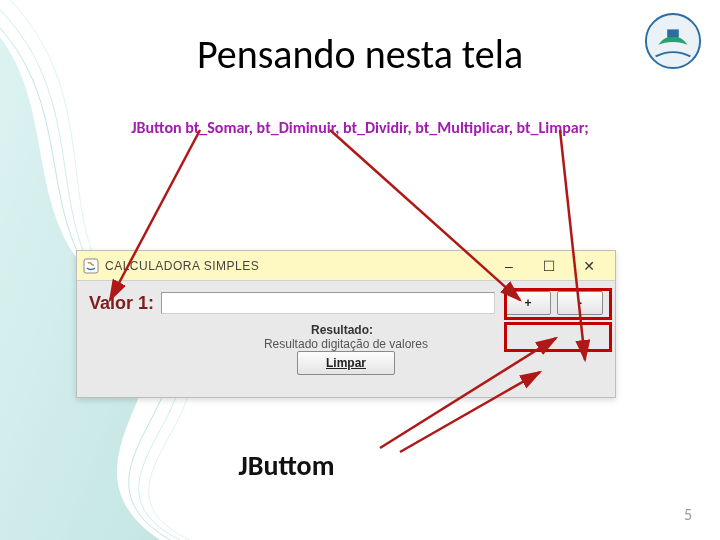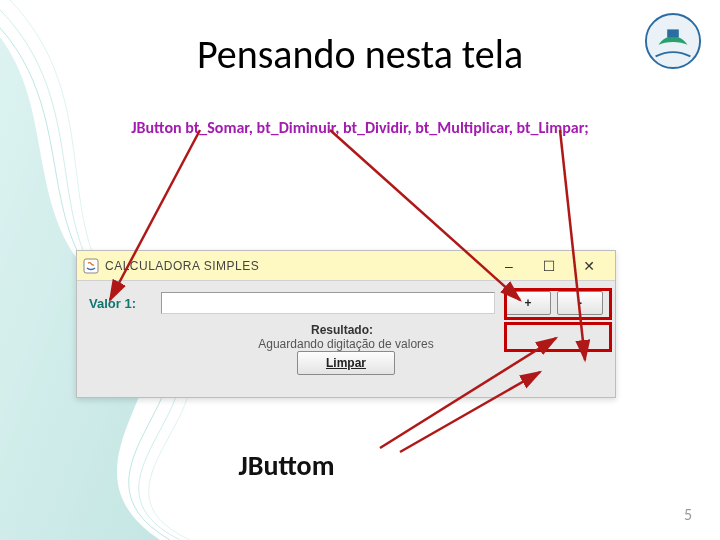--- a/index.html
+++ b/index.html
@@ -94,23 +94,23 @@
   .app-body {
     padding: 10px 12px 14px 12px;
   }
   .row {
     display: flex;
     align-items: center;
     margin-bottom: 8px;
   }
   .label {
     width: 72px;
-    font-size: 13px;
-    font-weight: 700;
-    color: #0f766e;
+    font-size: 18px;
+    font-weight: 700;
+    color: #7f1d1d;
   }
   .field {
     flex: 1;
     height: 22px;
     background: #fff;
     border: 1px solid #9a9a9a;
     border-right-color: #d0d0d0;
     border-bottom-color: #d0d0d0;
     margin-right: 10px;
   }
@@ -234,21 +234,21 @@
     <div class="row">
       <div class="label">Valor 1:</div>
       <div class="field"></div>
       <div class="btn-group-2">
         <div class="btn">+</div>
         <div class="btn">-</div>
       </div>
     </div>
     <div class="row result-row">
       <div class="result-label">Resultado:</div>
-      <div class="result-text">Aguardando digitação de valores</div>
+      <div class="result-text">Resultado digitação de valores</div>
       <div class="btn btn-wide">Limpar</div>
     </div>
   </div>
 </div>
 
 <div class="highlight-group hl-plusminus"></div>
 <div class="highlight-group hl-divmul"></div>
 
 <svg class="arrows" viewBox="0 0 720 540">
   <defs>

